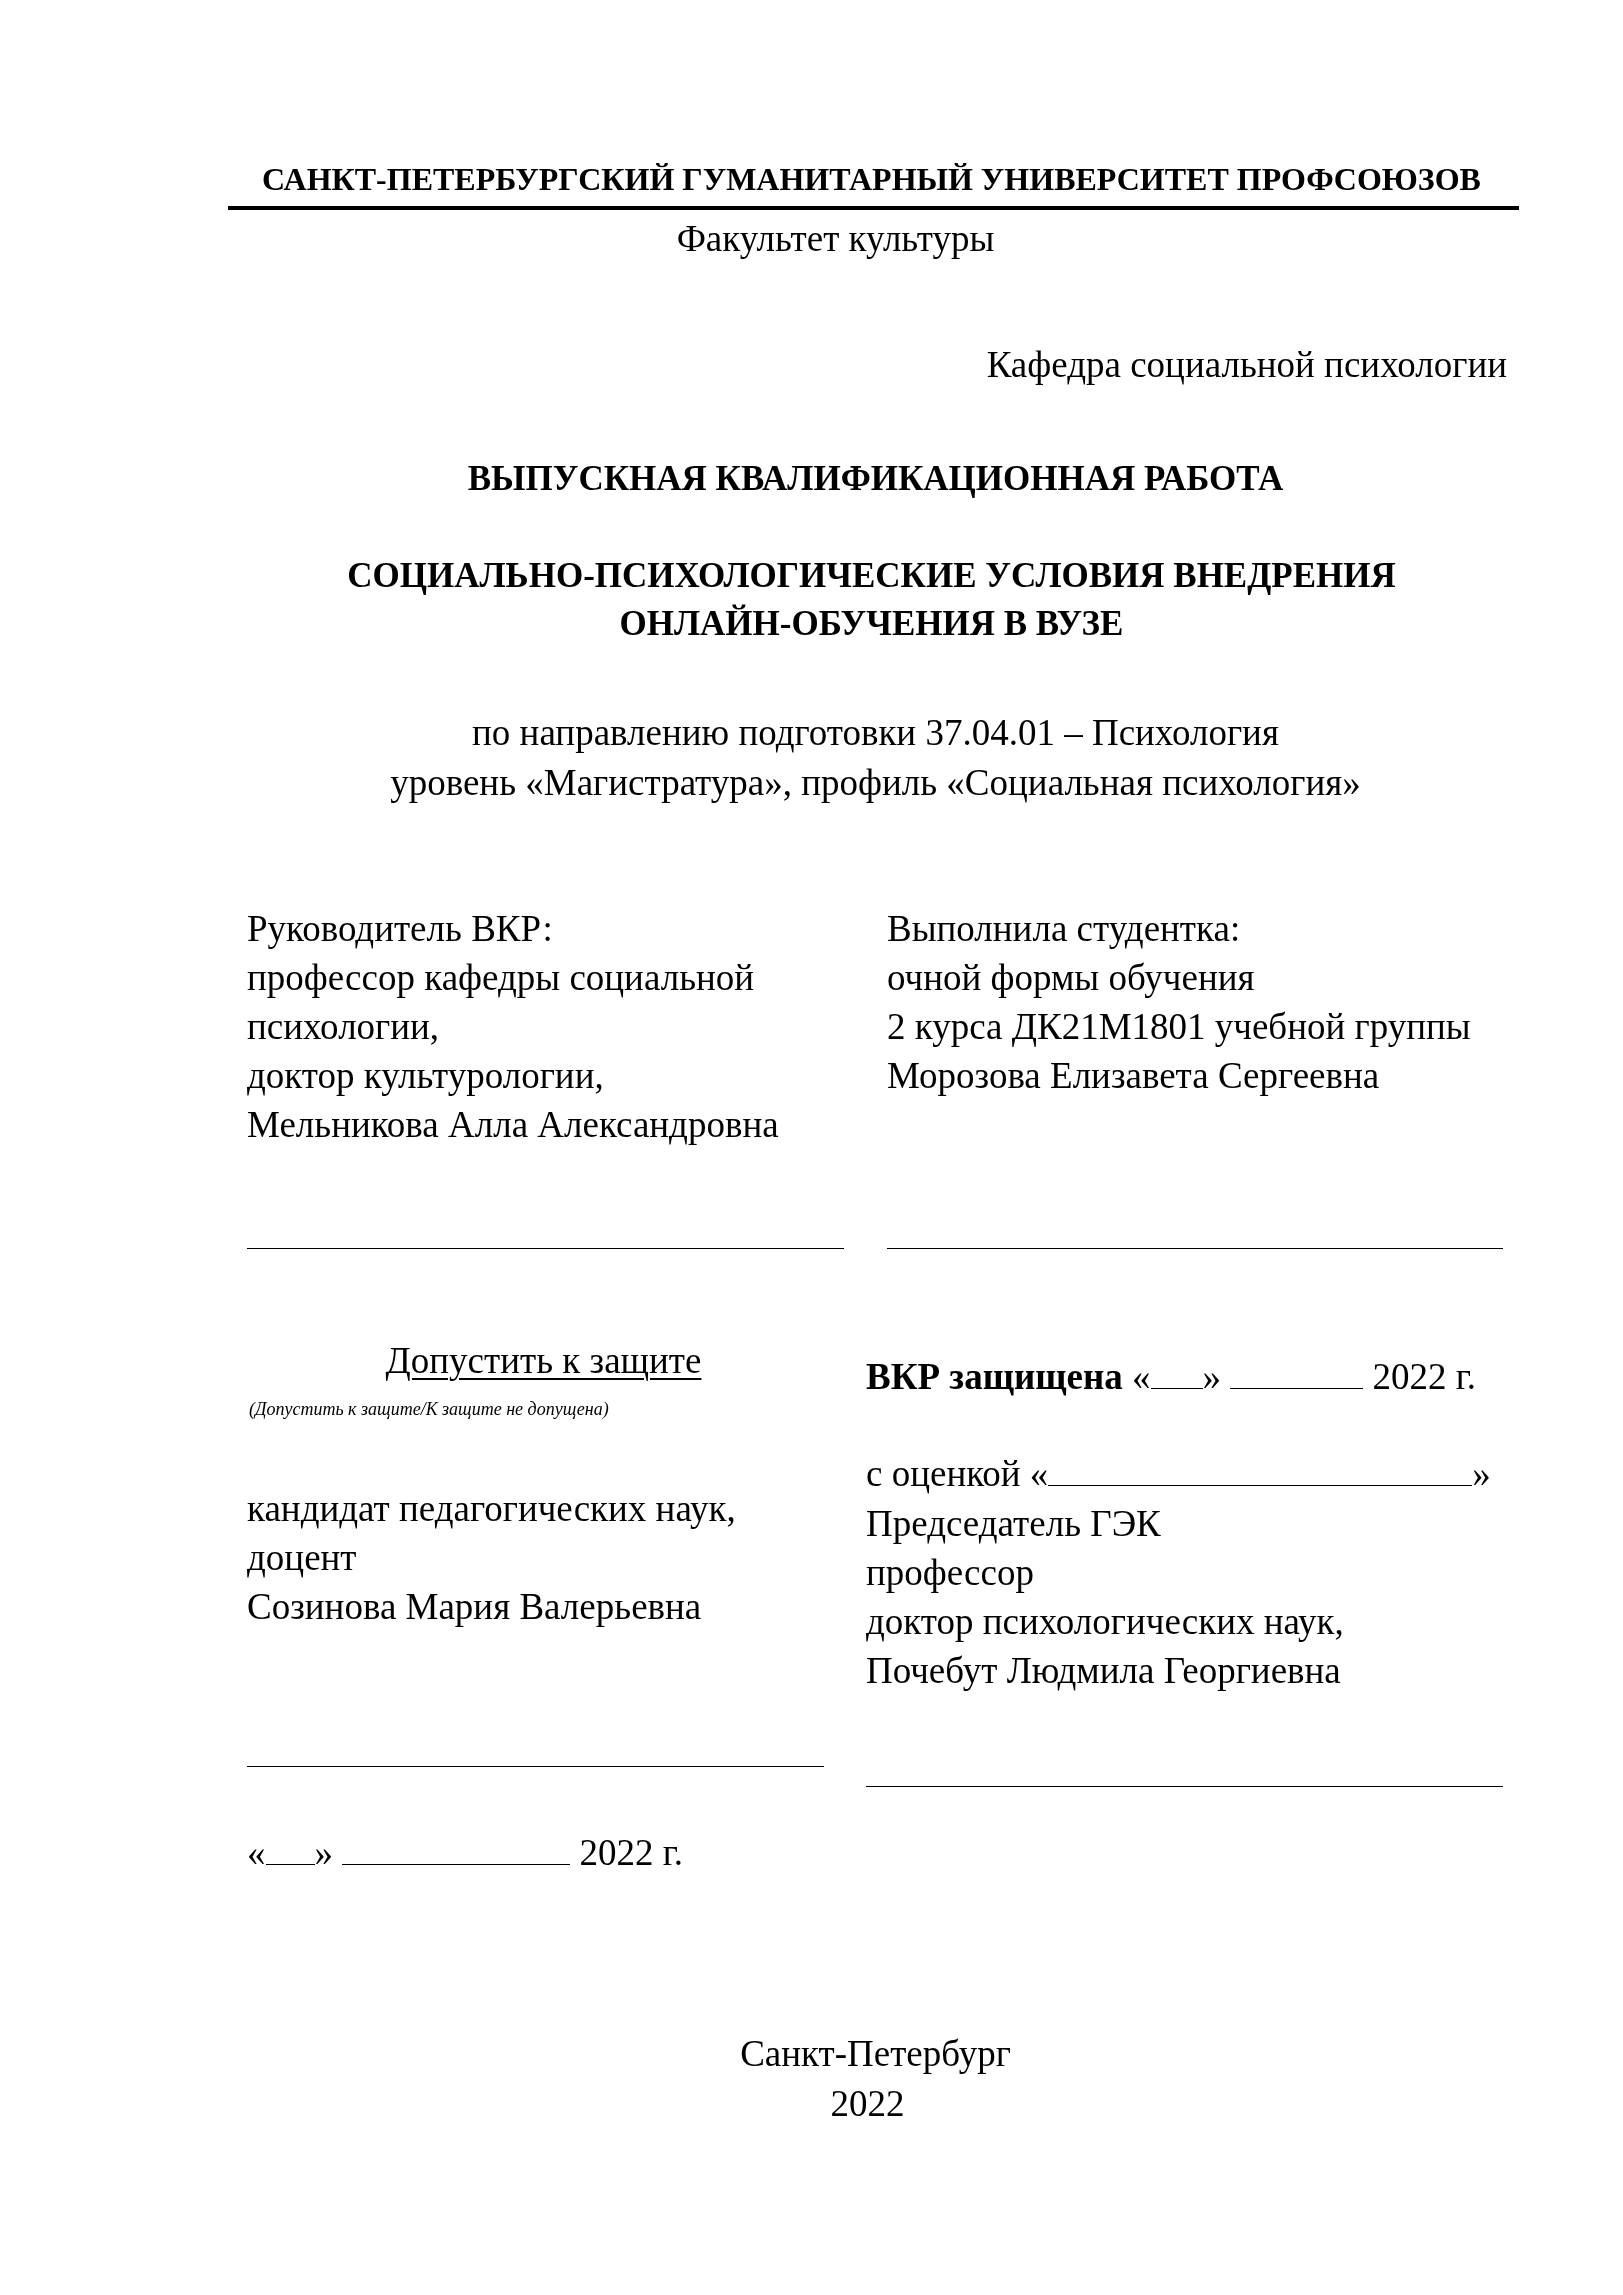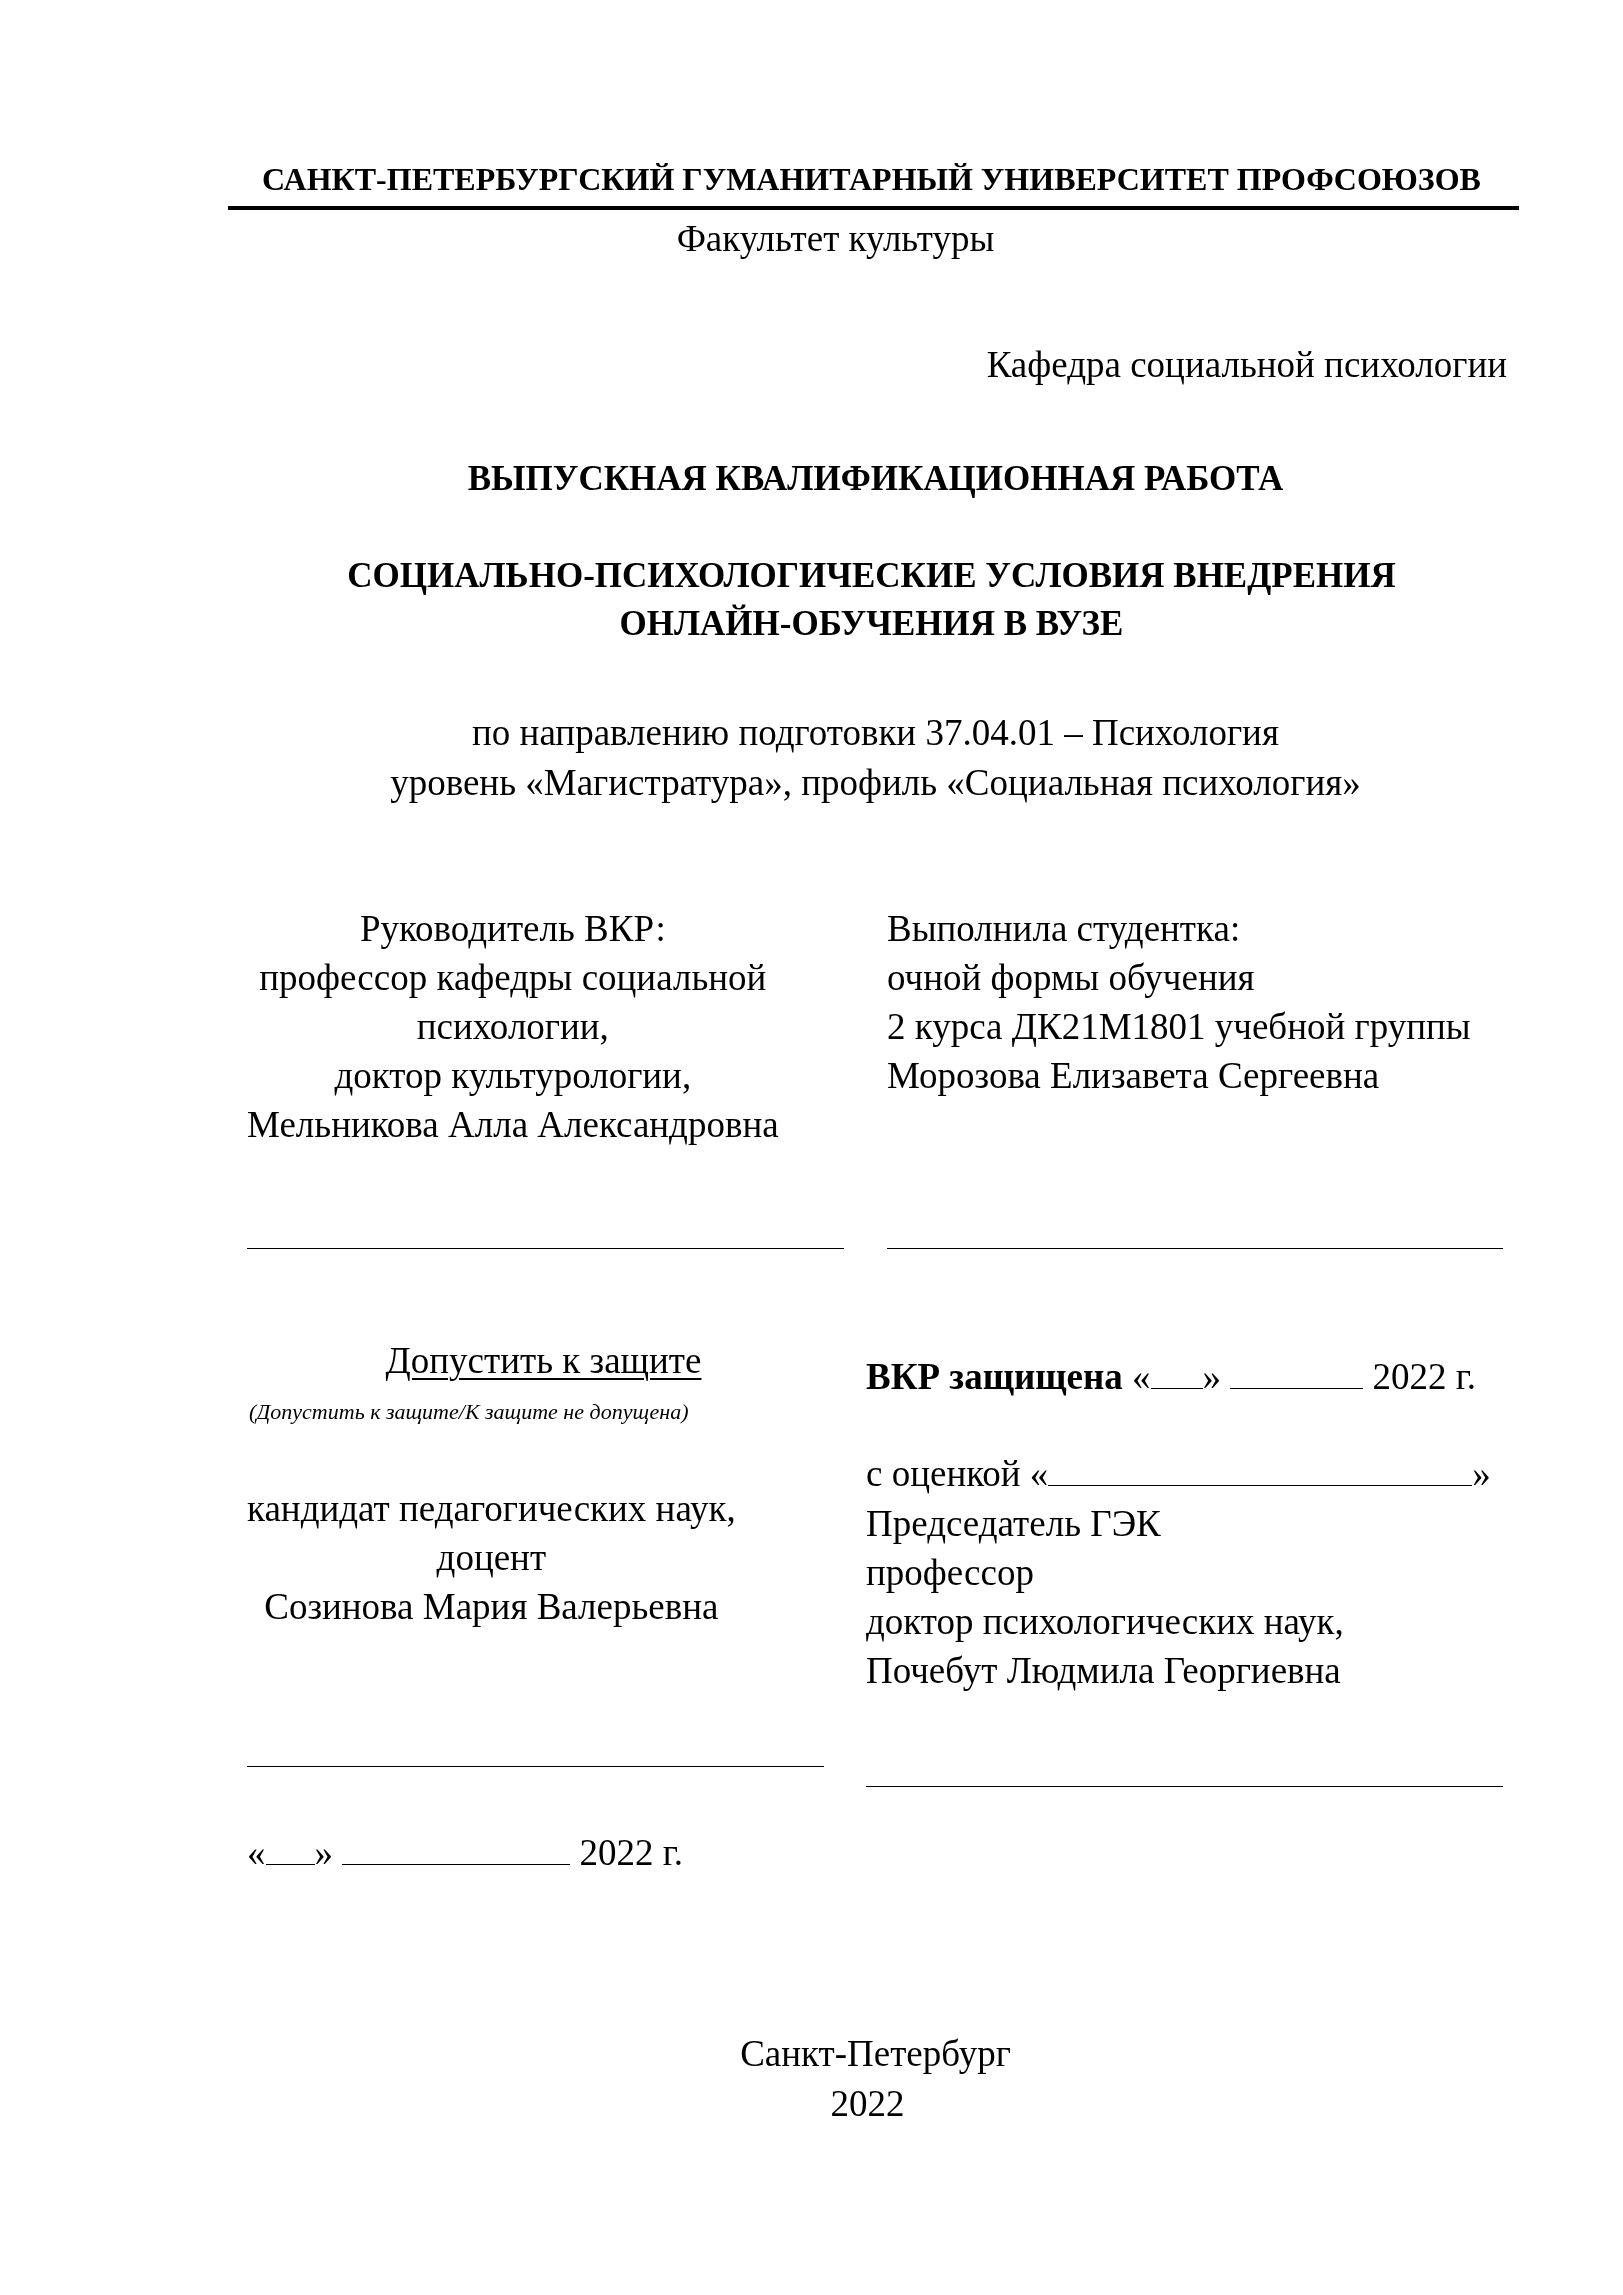--- a/index.html
+++ b/index.html
@@ -11,26 +11,26 @@
   .center { left: 0; width: 1623px; text-align: center; margin-left: 24px; }
   #univ { top: 161px; left: 228px; width: 1287px; text-align: center; font-size: 32px; font-weight: bold; }
   #rule { top: 206px; left: 228px; width: 1291px; height: 3.9px; background: #000; }
   #faculty { top: 214px; }
   #kafedra { top: 312px; right: 116px; margin-top: 28px; }
   #work-type { top: 459px; left: 0; width: 1751px; text-align: center; font-size: 35px; font-weight: bold; }
   #title1 { top: 556px; left: 0; width: 1743px; text-align: center; font-size: 35px; font-weight: bold; }
   #title2 { top: 604px; left: 0; width: 1743px; text-align: center; font-size: 35px; font-weight: bold; }
   #dir1 { top: 708px; left: 0; width: 1751px; text-align: center; }
   #dir2 { top: 758px; left: 0; width: 1751px; text-align: center; }
-  .col-l { left: 247px; text-align: center; }
+  .col-l { left: 247px; }
   .col-r { left: 887px; }
   .col-r2 { left: 866px; }
   .sigline { height: 0; border-top: 1.6px solid #000; }
   .u { text-decoration: underline; text-decoration-thickness: 1.6px; text-underline-offset: 4.7px; }
-  #note { top: 1399px; left: 249px; font-size: 22px; font-style: italic; }
+  #note { top: 1399px; left: 249px; font-size: 18px; font-style: italic; }
   .blank { display: inline-block; border-bottom: 1.6px solid #000; height: 30px; vertical-align: baseline; }
 </style>
 </head>
 <body>
 
 <div id="univ" class="abs">САНКТ-ПЕТЕРБУРГСКИЙ ГУМАНИТАРНЫЙ УНИВЕРСИТЕТ ПРОФСОЮЗОВ</div>
 <div id="rule" class="abs"></div>
 <div id="faculty" class="abs t center">Факультет культуры</div>
 <div id="kafedra" class="abs t">Кафедра социальной психологии</div>
 

